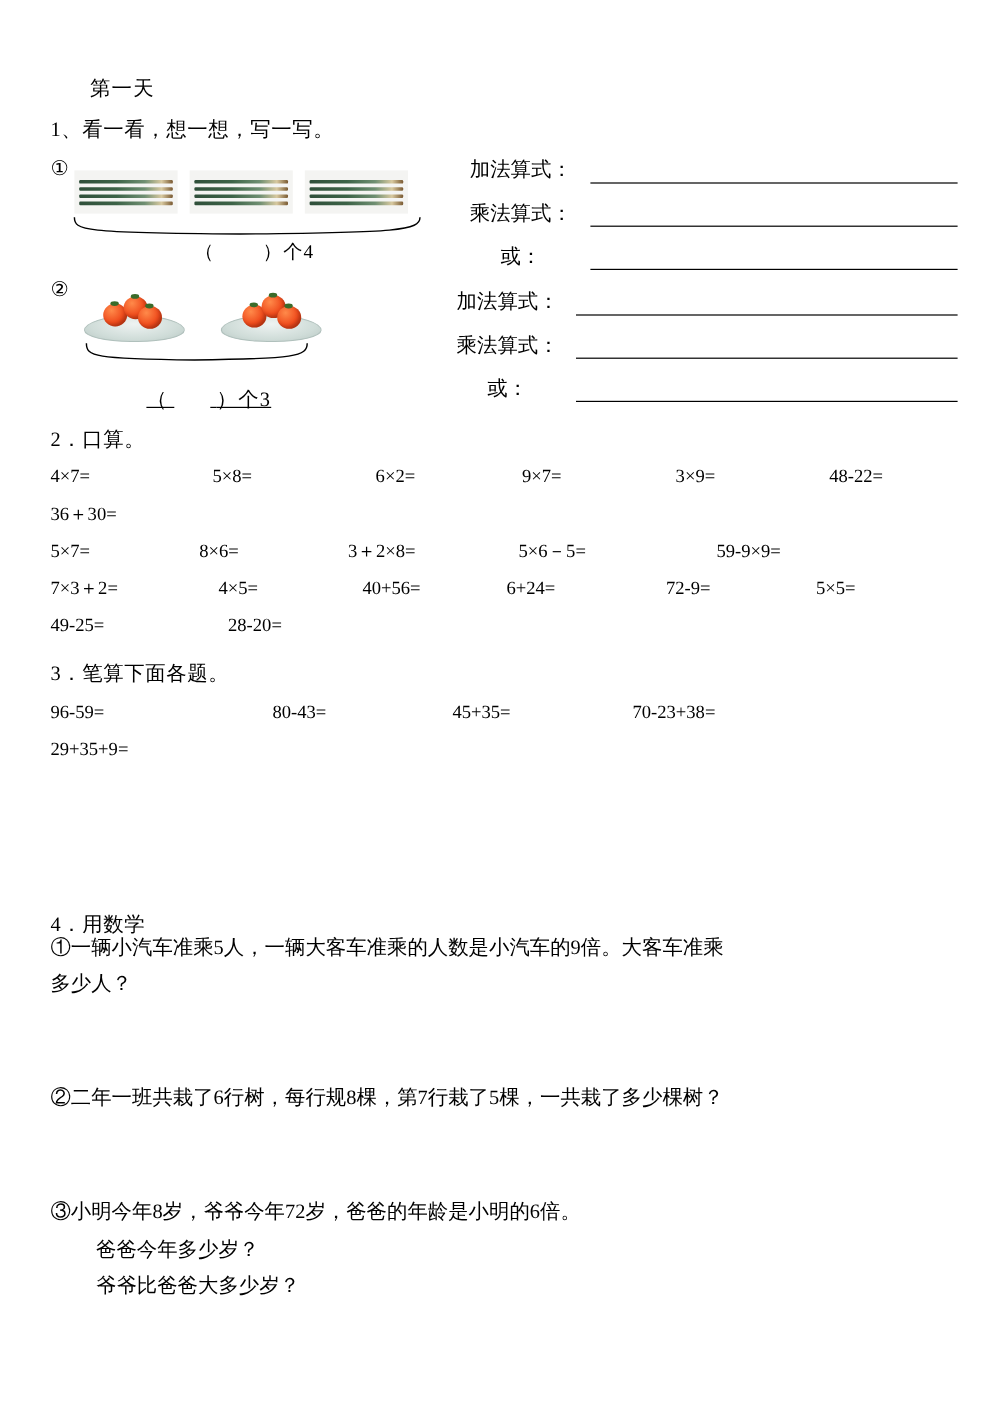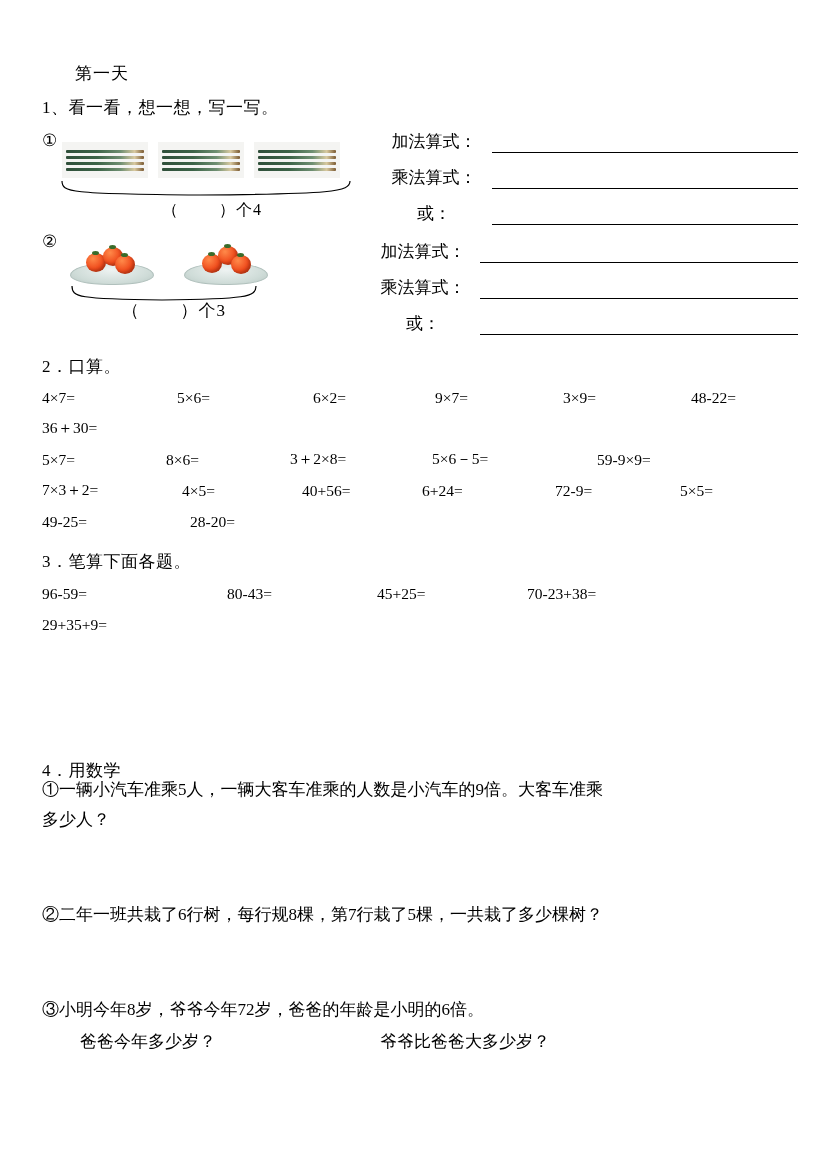--- a/index.html
+++ b/index.html
@@ -141,23 +141,24 @@
   .brace2 {
     position: absolute;
     left: 28px;
     top: 52px;
     width: 188px;
     height: 20px;
   }
   .cap2 {
     position: absolute;
     left: 80px;
-    top: 66px;
+    top: 88px;
     font-size: 17px;
     letter-spacing: 1px;
+    text-decoration: underline;
   }
 
   
   .answers {
     position: absolute;
     left: 378px;
     top: 130px;
     width: 420px;
   }
   .ansrow {
@@ -221,20 +222,21 @@
     line-height: 30px;
     width: 760px;
   }
   .wp1 { top: 775px; }
   .wp2 { top: 900px; font-family: Liberation Serif, serif; }
   .wp3 { top: 995px; }
   .wp3 .sub {
     display: flex;
     padding-left: 38px;
     margin-top: 2px;
+    flex-direction: column;
   }
   .wp3 .sub .s1 { width: 300px; }
 </style>
 </head>
 <body>
 
 <div class="page">
 
   <div class="title">第一天</div>
 
@@ -337,21 +339,21 @@
     <div class="ansrow">
       <div class="lbl">或：</div>
       <div class="ln"></div>
     </div>
   </div>
 
   <div class="sec sec2">2．口算。</div>
   <div class="calc oral">
     <div class="calcline">
       <div class="cell" style="width:135px">4×7=</div>
-      <div class="cell" style="width:136px">5×6=</div>
+      <div class="cell" style="width:136px">5×8=</div>
       <div class="cell" style="width:122px">6×2=</div>
       <div class="cell" style="width:128px">9×7=</div>
       <div class="cell" style="width:128px">3×9=</div>
       <div class="cell">48-22=</div>
     </div>
     <div class="calcline">
       <div class="cell">36＋30=</div>
     </div>
     <div class="calcline">
       <div class="cell" style="width:124px">5×7=</div>
@@ -372,21 +374,21 @@
       <div class="cell" style="width:148px">49-25=</div>
       <div class="cell">28-20=</div>
     </div>
   </div>
 
   <div class="sec sec3">3．笔算下面各题。</div>
   <div class="calc written">
     <div class="calcline">
       <div class="cell" style="width:185px">96-59=</div>
       <div class="cell" style="width:150px">80-43=</div>
-      <div class="cell" style="width:150px">45+25=</div>
+      <div class="cell" style="width:150px">45+35=</div>
       <div class="cell">70-23+38=</div>
     </div>
     <div class="calcline">
       <div class="cell">29+35+9=</div>
     </div>
   </div>
 
   <div class="sec sec4">4．用数学</div>
 
   <div class="wp wp1">

